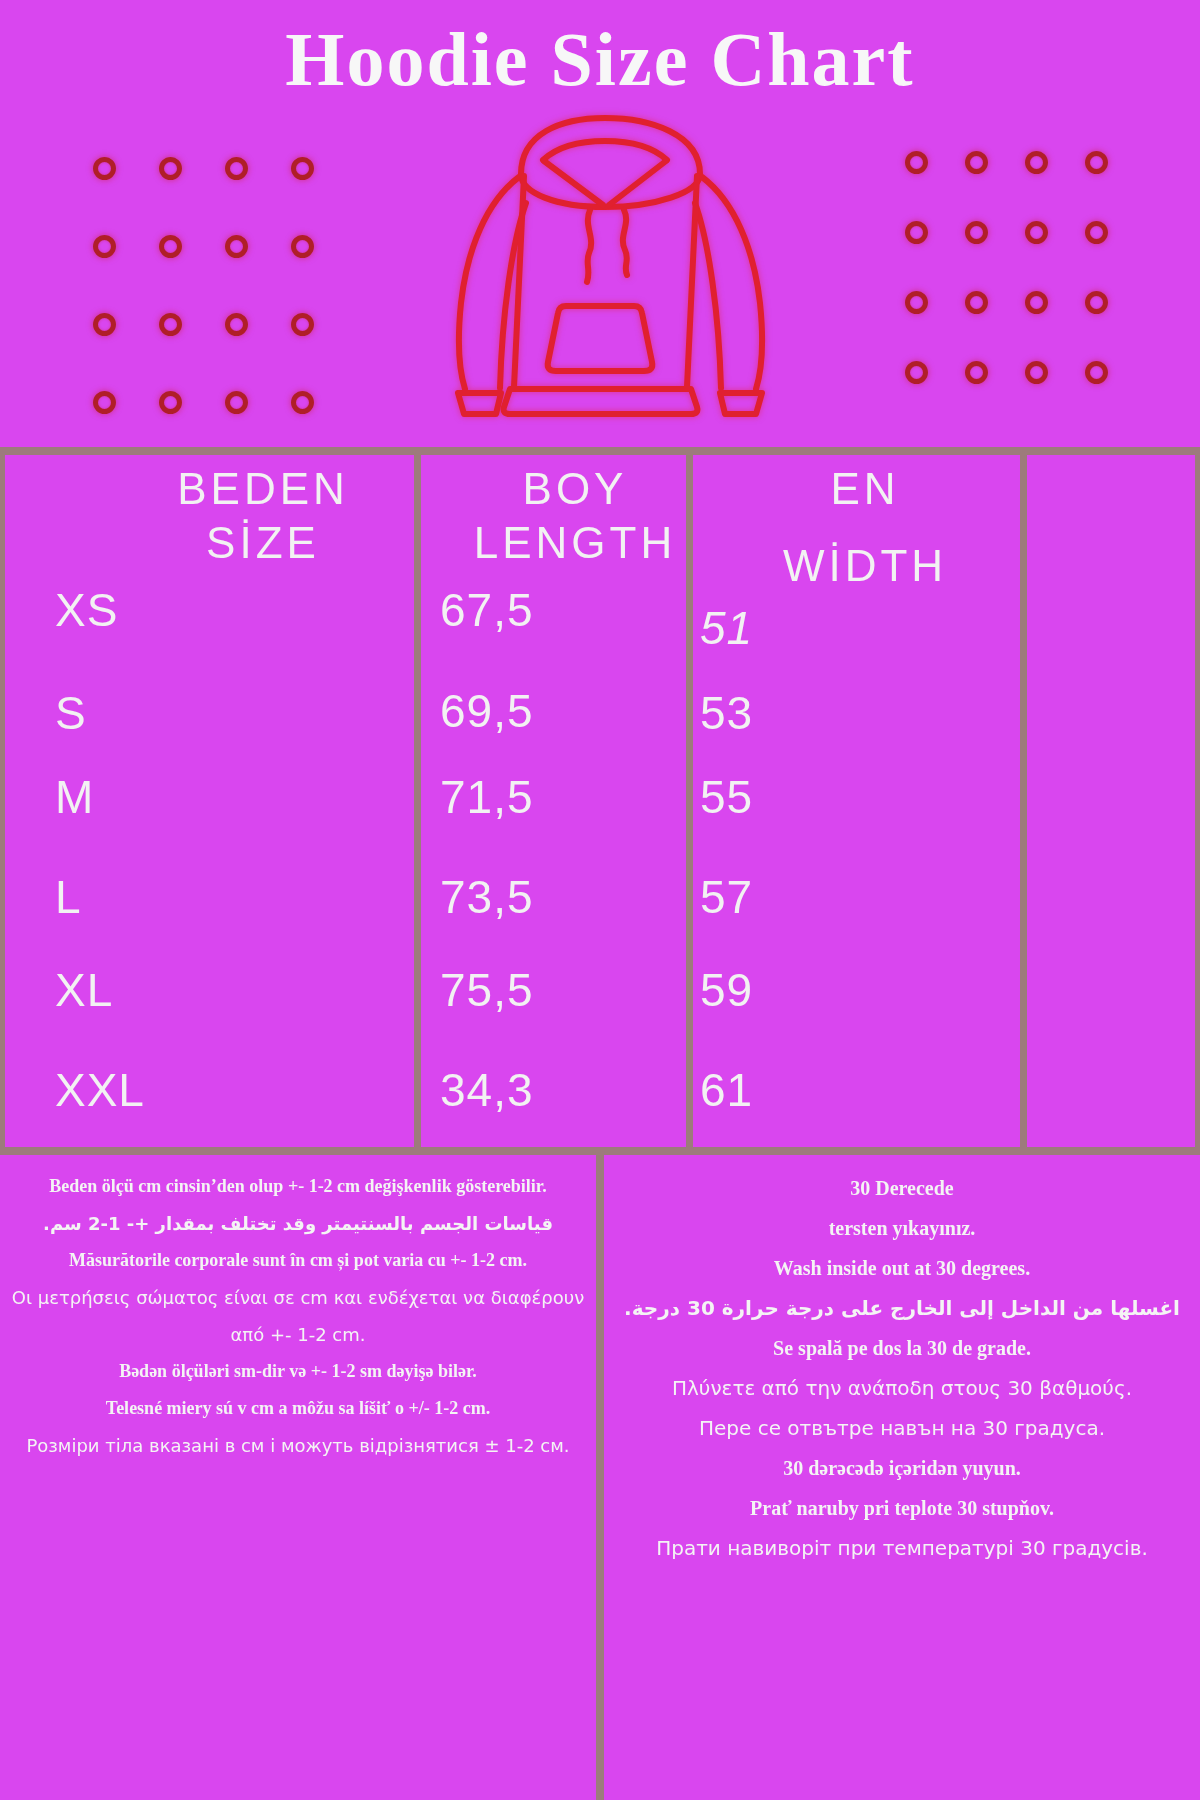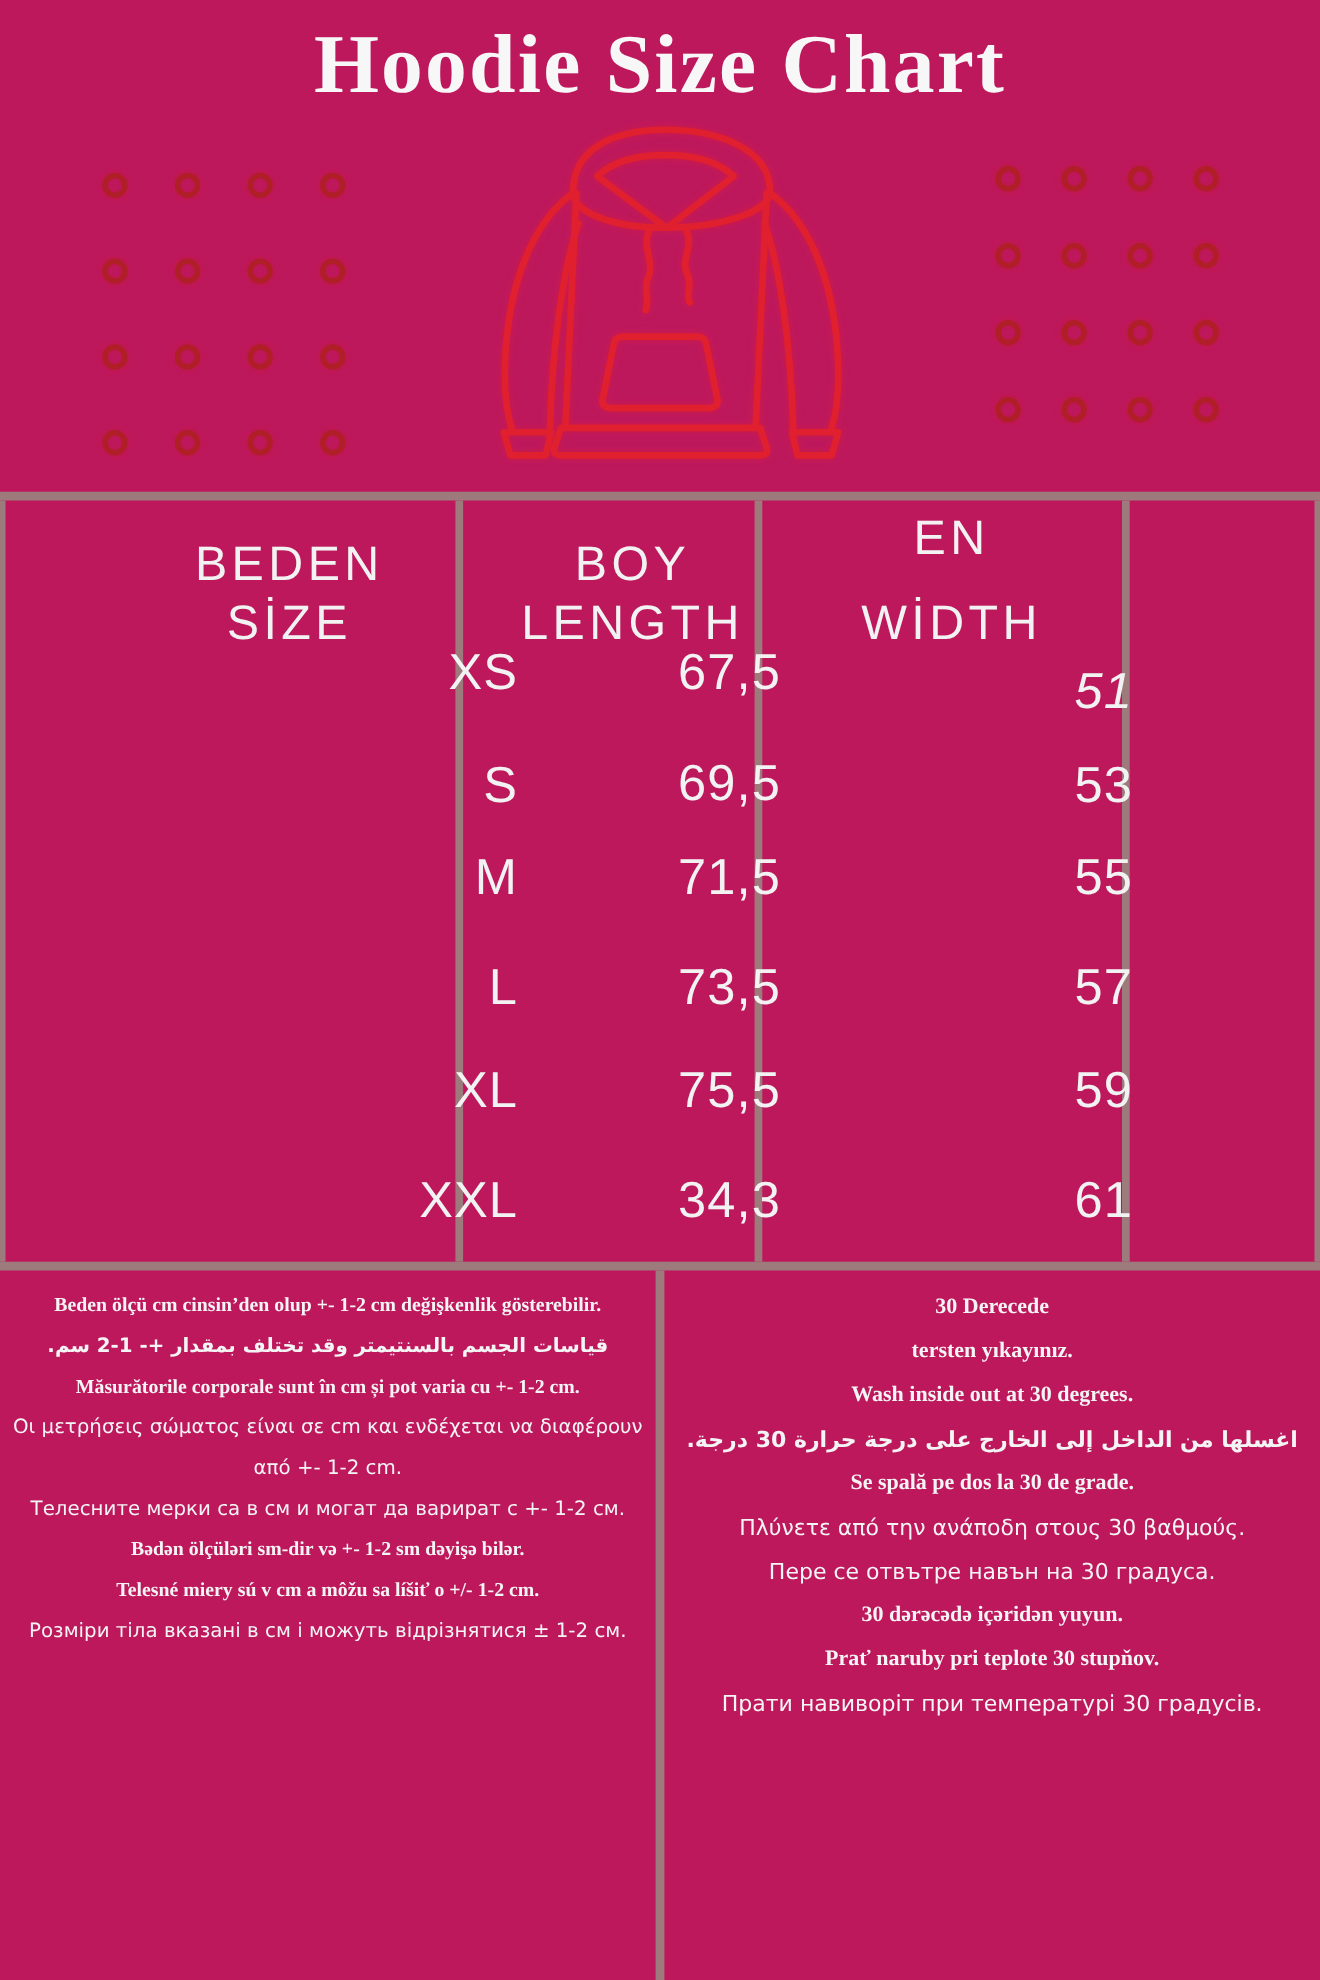--- a/index.html
+++ b/index.html
@@ -24,40 +24,40 @@
   .ring{
     width:13px;height:13px;border:5px solid var(--red2);border-radius:50%;
     box-shadow:0 0 6px rgba(200,25,38,.55), inset 0 0 3px rgba(200,25,38,.45);
   }
   
   .hoodie{position:absolute;left:440px;top:110px;filter:drop-shadow(0 0 3px rgba(225,30,45,.5));}
   
   .bar{position:absolute;background:var(--mauve);}
   
   .cell{
-    position:absolute;display:flex;align-items:center;justify-content:flex-end;
+    position:absolute;display:flex;align-items:center;justify-content:flex-start;
     color:#f2f2f2;font-weight:300;
   }
   .c1{left:55px;width:416px;}
   .c2{left:440px;width:270px;}
   .c3{left:700px;width:330px;gap:23px;}
   .hdr{flex-direction:column;top:462px;height:132px;font-size:44px;letter-spacing:4px;line-height:54px;}
   .val{height:70px;font-size:46px;letter-spacing:1px;}
   
   .notes{position:absolute;top:1168px;width:576px;color:var(--white);text-align:center;}
   #notesL{left:10px;font-size:18px;line-height:37px;}
   #notesR{left:614px;font-size:20px;line-height:40px;}
   .note{margin:0;white-space:pre-line;font-family:"Liberation Serif",serif;font-weight:700;}
   .note.greek,.note.cyrillic{font-family:"DejaVu Sans",sans-serif;font-weight:400;}
   .note.arabic{font-family:"DejaVu Sans",sans-serif;font-weight:700;direction:rtl;}
 </style>
 </head>
 <body>
 
-<div class="stage" style="--bg: #040404; --mauve: #9d7b7c; --red: #e0202f; --red2: #b01e28; --white: #f4f4f4; background: #be185d;">
+<div class="stage" style="--bg: #040404; --mauve: #9d7b7c; --red: #e0202f; --red2: #b01e28; --white: #f4f4f4; background: #d946ef;">
 
   <div class="title">Hoodie Size Chart</div>
 
   <div id="ringsL" class="ring-grid">
       <div class="ring-cell">
         <div class="ring"></div>
       </div>
       <div class="ring-cell">
         <div class="ring"></div>
       </div>
@@ -227,21 +227,20 @@
         <div class="cell val c2" style="top: 1055px;">34,3</div>
         <div class="cell val c3" style="top: 1055px;">61</div>
       </div>
   </div>
 
   <div id="notesL" class="notes">
       <p class="note latin">Beden ölçü cm cinsin’den olup +- 1-2 cm değişkenlik gösterebilir.</p>
       <p class="note arabic" dir="rtl">قياسات الجسم بالسنتيمتر وقد تختلف بمقدار +- 1-2 سم.</p>
       <p class="note latin">Măsurătorile corporale sunt în cm și pot varia cu +- 1-2 cm.</p>
       <p class="note greek">Οι μετρήσεις σώματος είναι σε cm και ενδέχεται να διαφέρουν από +- 1-2 cm.</p>
-      <p class="note cyrillic">Телесните мерки са в см и могат да варират с +- 1-2 см.</p>
       <p class="note latin">Bədən ölçüləri sm-dir və +- 1-2 sm dəyişə bilər.</p>
       <p class="note latin">Telesné miery sú v cm a môžu sa líšiť o +/- 1-2 cm.</p>
       <p class="note cyrillic">Розміри тіла вказані в см і можуть відрізнятися ± 1-2 см.</p>
     </div>
   <div class="bar" style="left:596px;top:1155px;width:8px;height:645px"></div>
   <div id="notesR" class="notes">
       <p class="note latin">30 Derecede
 tersten yıkayınız.</p>
       <p class="note latin">Wash inside out at 30 degrees.</p>
       <p class="note arabic" dir="rtl">اغسلها من الداخل إلى الخارج على درجة حرارة 30 درجة.</p>

